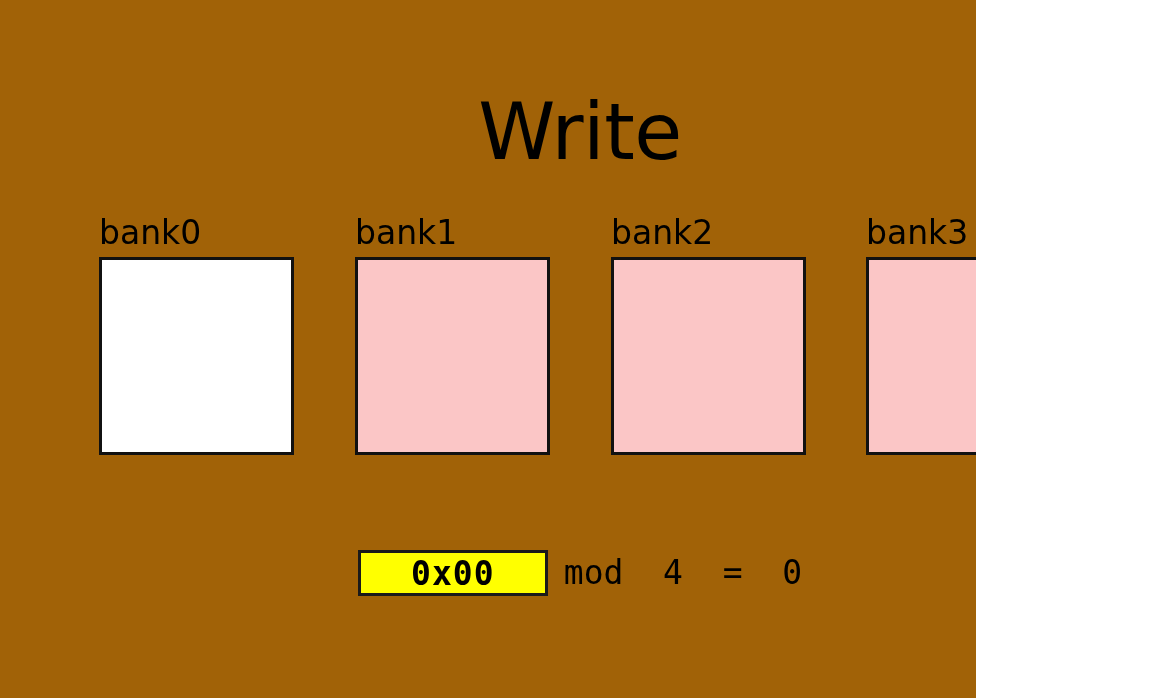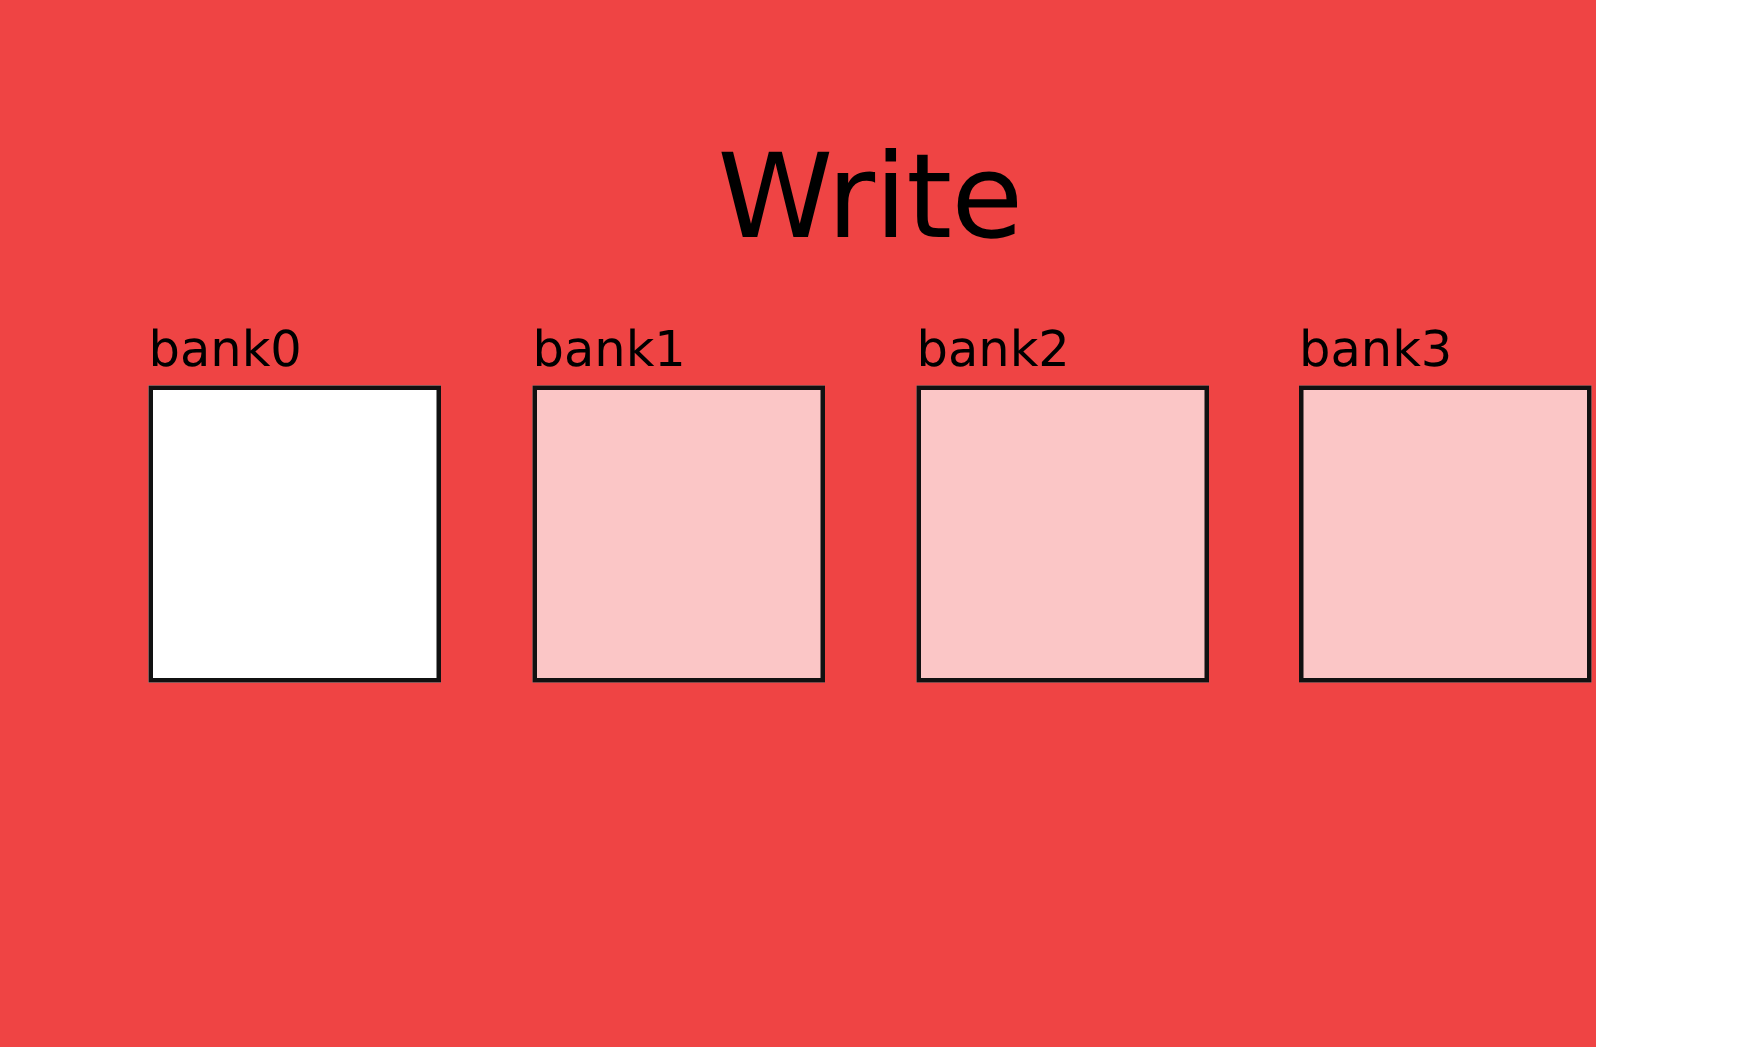--- a/index.html
+++ b/index.html
@@ -6,23 +6,23 @@
     margin: 0;
     padding: 0;
     background: #ffffff;
   }
   body {
     font-family: "DejaVu Sans", sans-serif;
     -webkit-font-smoothing: antialiased;
   }
   #canvas {
     position: relative;
-    width: 1064px;
+    width: 976px;
     height: 698px;
-    background: #ef4444;
+    background: #a16207;
     overflow: hidden;
   }
 
   
   .title {
     position: absolute;
     left: 0;
     top: 86px;
     width: 1160px;
     text-align: center;
@@ -138,14 +138,18 @@
       <div class="bank-box filled"></div>
     </div>
 
     <div class="bank bank-3">
       <div class="bank-label">bank3</div>
       <div class="bank-box filled"></div>
     </div>
 
   </div>
 
+  <div class="formula">
+    <div class="addr-chip">0x00</div>
+    <div class="formula-tail">mod  4  =  0</div>
+  </div>
 
 </div>
 
 </body></html>

